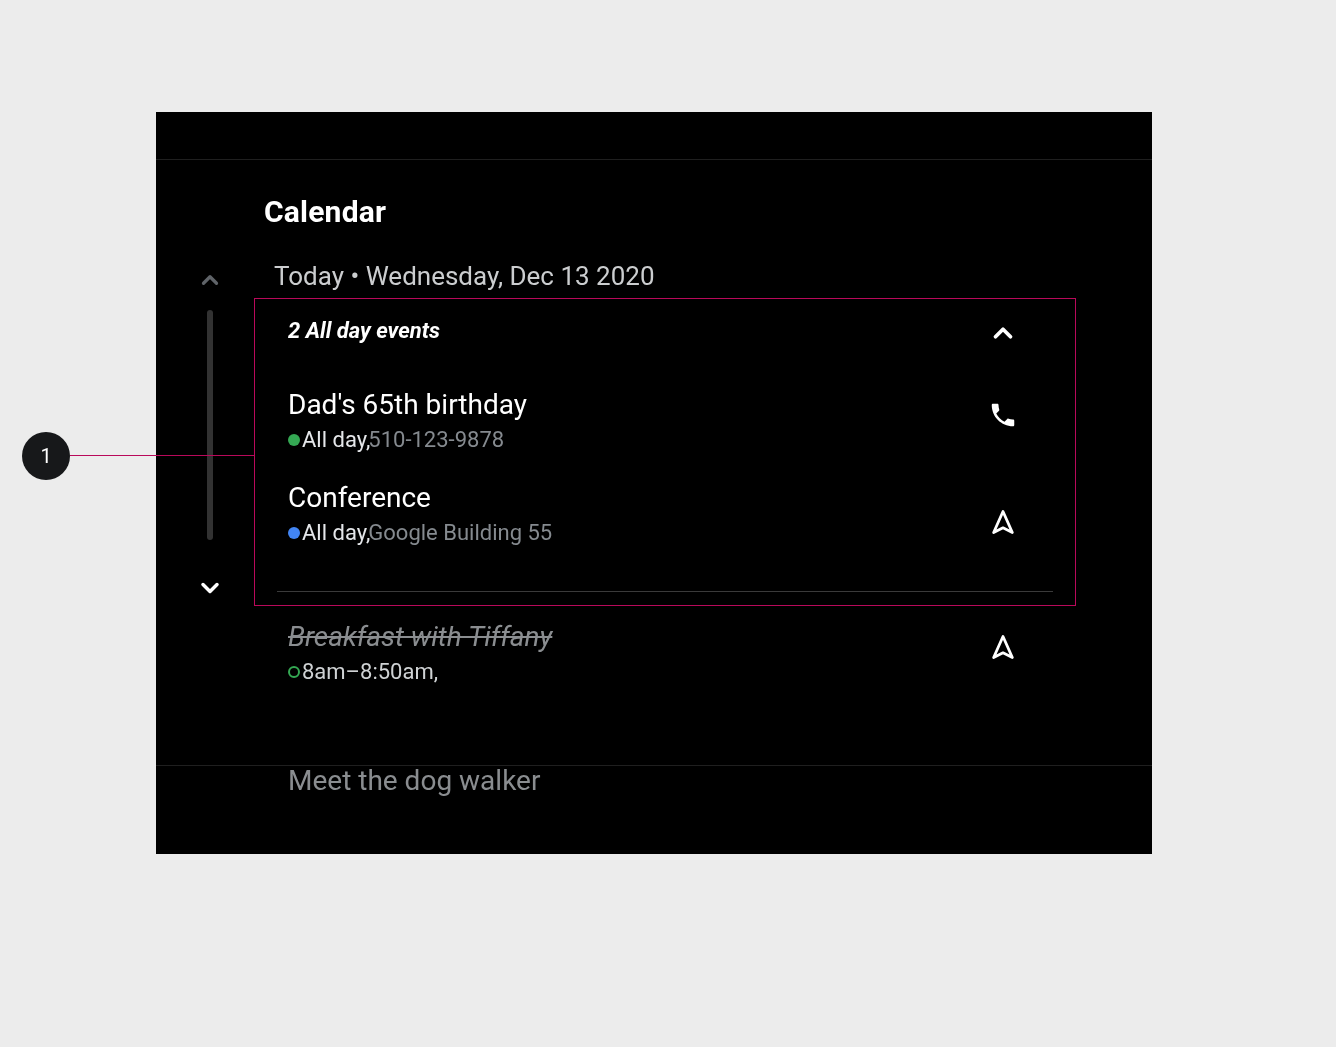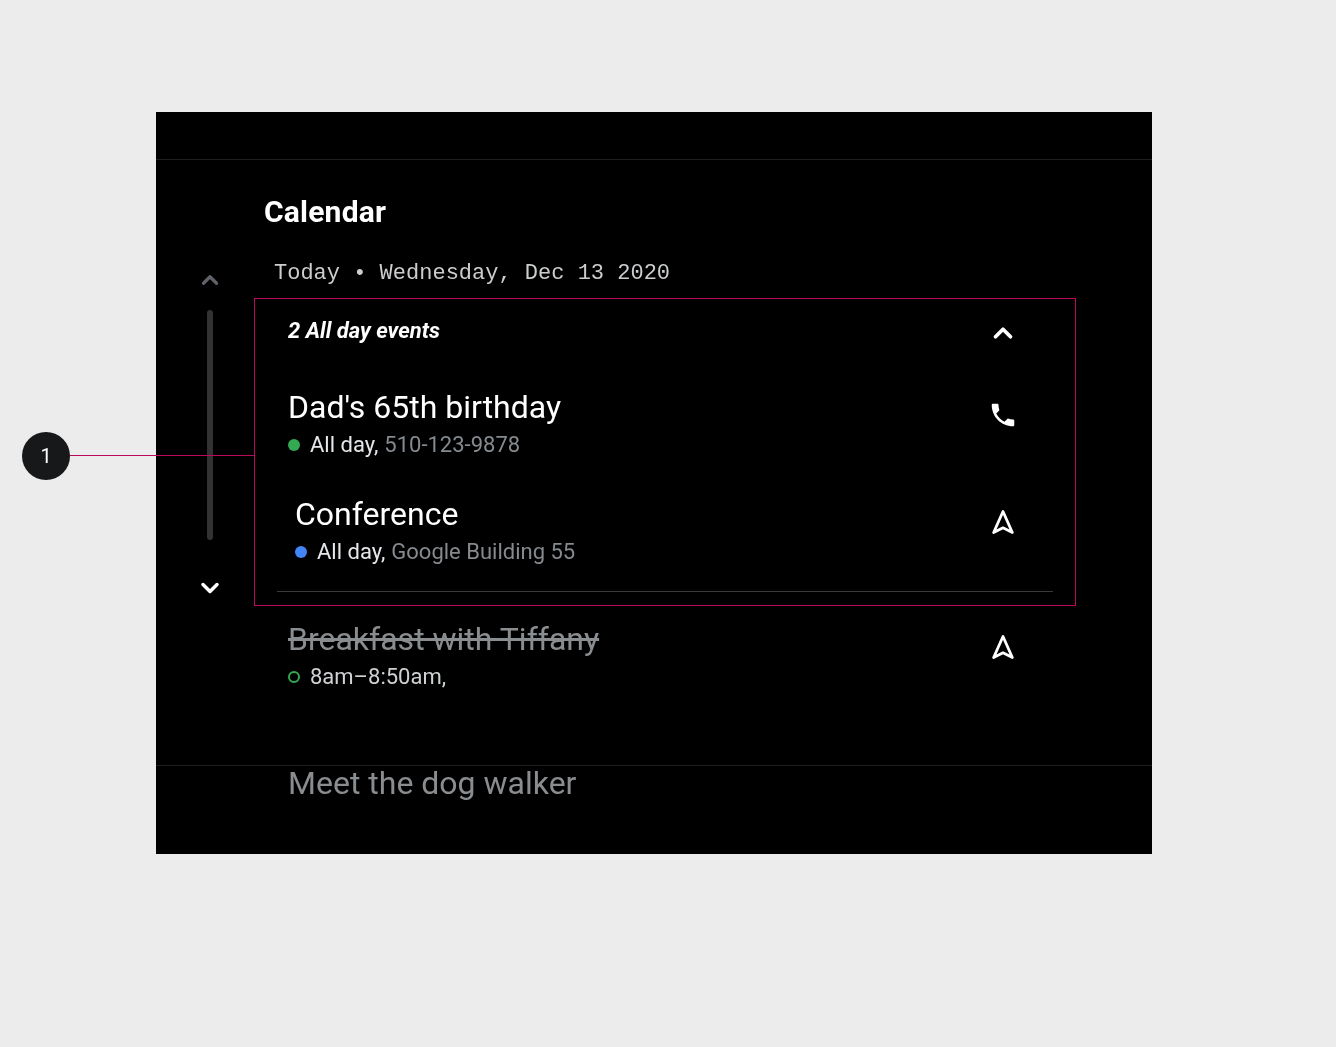--- a/index.html
+++ b/index.html
@@ -102,23 +102,22 @@
     left: 108px;
     top: 34px;
     font-size: 30px;
     font-weight: 700;
     letter-spacing: 0.2px;
   }
   .date-line {
     position: absolute;
     left: 118px;
     top: 101px;
-    font-size: 22px;
+    font-size: 26px;
     color: #cbcdcf;
-    font-family: Liberation Mono, monospace;
   }
 
   
   .highlight {
     position: absolute;
     left: 98px;
     top: 138px;
     width: 822px;
     height: 308px;
     border: 1px solid #b9095a;
@@ -133,32 +132,32 @@
   }
 
   
   .row {
     position: absolute;
     left: 132px;
     right: 112px;
     display: block;
   }
   .row .title {
-    font-size: 32px;
+    font-size: 28px;
     color: #fff;
     font-weight: 400;
   }
-  .row .title.strike { text-decoration: line-through; color: #888; }
+  .row .title.strike { text-decoration: line-through; color: #888; font-style: italic; }
   .row .sub {
     margin-top: 6px;
     font-size: 22px;
     color: #a9acaf;
     display: flex;
     align-items: center;
-    gap: 10px;
+    gap: 2px;
   }
   .row .sub .primary { color: #e5e7ea; }
   .row .sub .secondary { color: #858a8f; text-align: right; }
 
   .dot {
     width: 12px;
     height: 12px;
     border-radius: 50%;
     flex: 0 0 12px;
   }
@@ -246,21 +245,21 @@
       </div>
     </div>
     <div class="action-icon" style="top:238px;">
       <span>
         <svg width="30" height="30" viewBox="0 0 24 24" fill="#fff">
             <path d="M6.6 10.8c1.4 2.8 3.8 5.2 6.6 6.6l2.2-2.2c.3-.3.7-.4 1-.2 1.1.4 2.3.6 3.6.6.6 0 1 .4 1 1V20c0 .6-.4 1-1 1C10.6 21 3 13.4 3 4c0-.6.4-1 1-1h3.4c.6 0 1 .4 1 1 0 1.3.2 2.5.6 3.6.1.3 0 .8-.2 1l-2.2 2.2z"></path>
           </svg>
       </span>
     </div>
 
-    <div class="row" style="top:335px;margin-left:7px;">
+    <div class="row" style="top:321px;">
       <div class="title">Conference</div>
       <div class="sub">
         <span class="dot blue"></span>
         <span class="primary">All day,</span>
         <span class="secondary" style="margin-left:-4px">Google Building 55</span>
       </div>
     </div>
     <div class="action-icon" style="top:345px;">
       <span>
         <svg width="28" height="28" viewBox="0 0 24 24" fill="none" stroke="#fff" stroke-width="2.4" stroke-linejoin="round" stroke-linecap="round">

